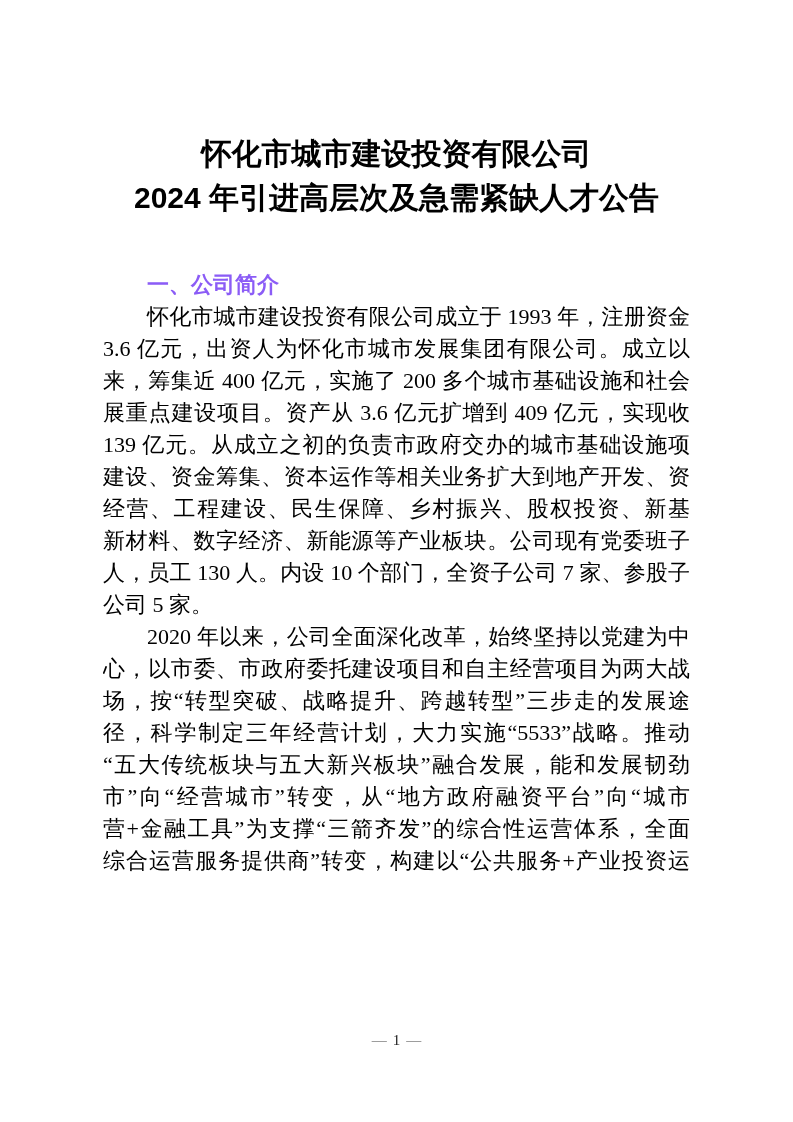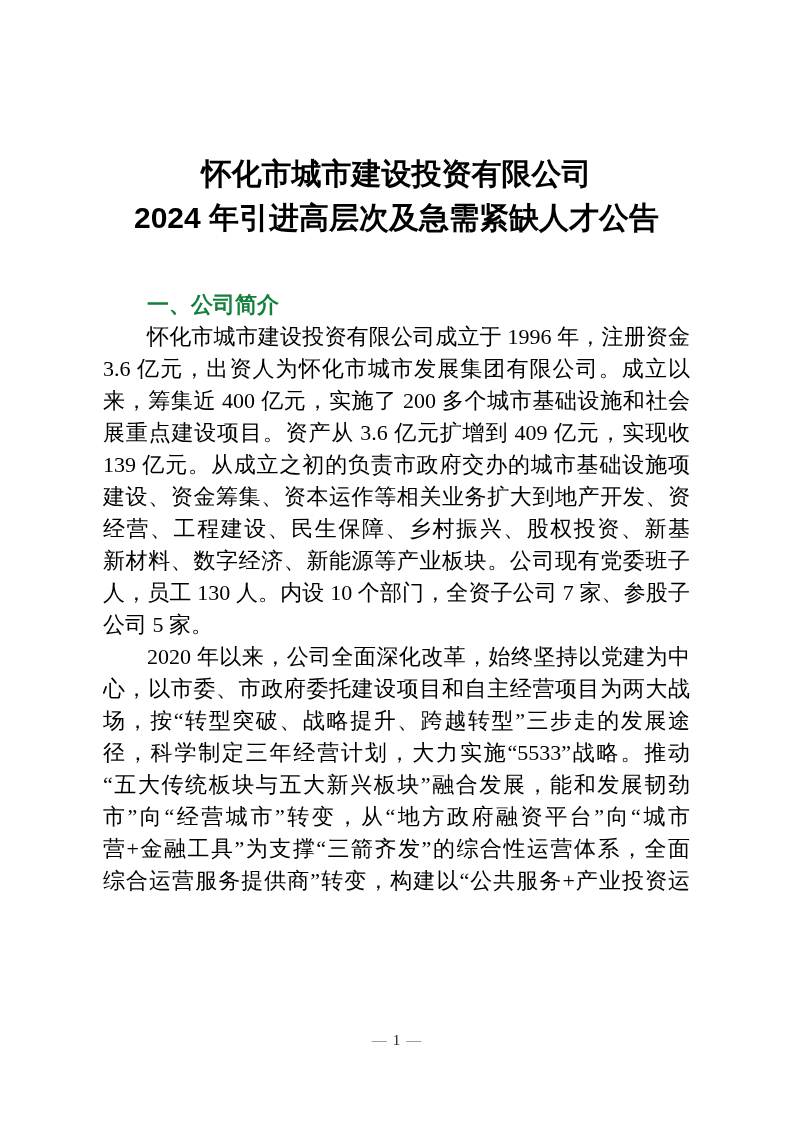--- a/index.html
+++ b/index.html
@@ -12,40 +12,40 @@
     width: 793px;
     height: 1122px;
     background: #ffffff;
     color: #111111;
     overflow: hidden;
     font-family: "Liberation Serif", serif;
   }
   .content {
     position: absolute;
     left: 103px;
-    top: 152px;
+    top: 132px;
     width: 587px;
   }
   .doc-title {
     font-family: "Liberation Sans", sans-serif;
     font-weight: bold;
     font-size: 30px;
     line-height: 44px;
     text-align: center;
     color: #000000;
     white-space: nowrap;
   }
   .section-heading {
     margin-top: 49px;
     font-family: "Liberation Sans", sans-serif;
     font-weight: bold;
     font-size: 22px;
     line-height: 32px;
     text-indent: 44px;
-    color: #15803d;
+    color: #8b5cf6;
   }
   .para {
     margin: 0;
   }
   .line {
     font-family: "Liberation Serif", serif;
     font-size: 22px;
     line-height: 32px;
     height: 32px;
     text-align: justify;
@@ -85,21 +85,21 @@
 
 <div class="page">
   <div class="content">
 
     <div class="doc-title">怀化市城市建设投资有限公司</div>
     <div class="doc-title">2024 年引进高层次及急需紧缺人才公告</div>
 
     <div class="section-heading">一、公司简介</div>
 
     <div class="para">
-      <div class="line first">怀化市城市建设投资有限公司成立于 1996 年，注册资金</div>
+      <div class="line first">怀化市城市建设投资有限公司成立于 1993 年，注册资金</div>
       <div class="line">3.6 亿元，出资人为怀化市城市发展集团有限公司。成立以</div>
       <div class="line">来，筹集近 400 亿元，实施了 200 多个城市基础设施和社会发</div>
       <div class="line">展重点建设项目。资产从 3.6 亿元扩增到 409 亿元，实现收入</div>
       <div class="line">139 亿元。从成立之初的负责市政府交办的城市基础设施项目</div>
       <div class="line">建设、资金筹集、资本运作等相关业务扩大到地产开发、资产</div>
       <div class="line">经营、工程建设、民生保障、乡村振兴、股权投资、新基建、</div>
       <div class="line">新材料、数字经济、新能源等产业板块。公司现有党委班子 7</div>
       <div class="line">人，员工 130 人。内设 10 个部门，全资子公司 7 家、参股子</div>
       <div class="line last">公司 5 家。</div>
     </div>

